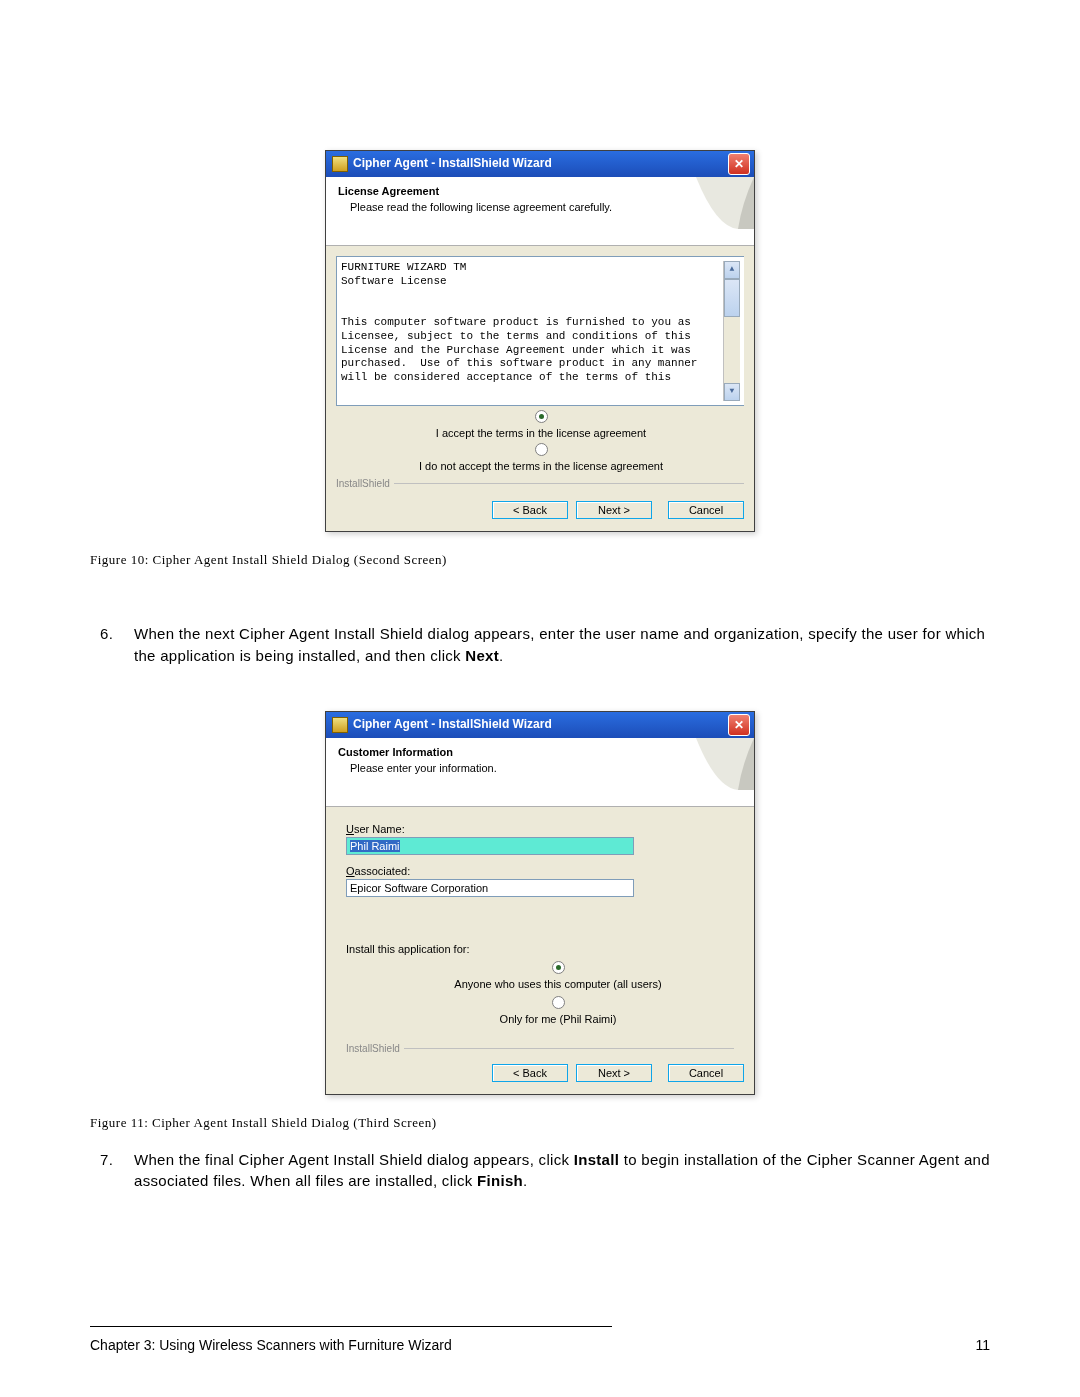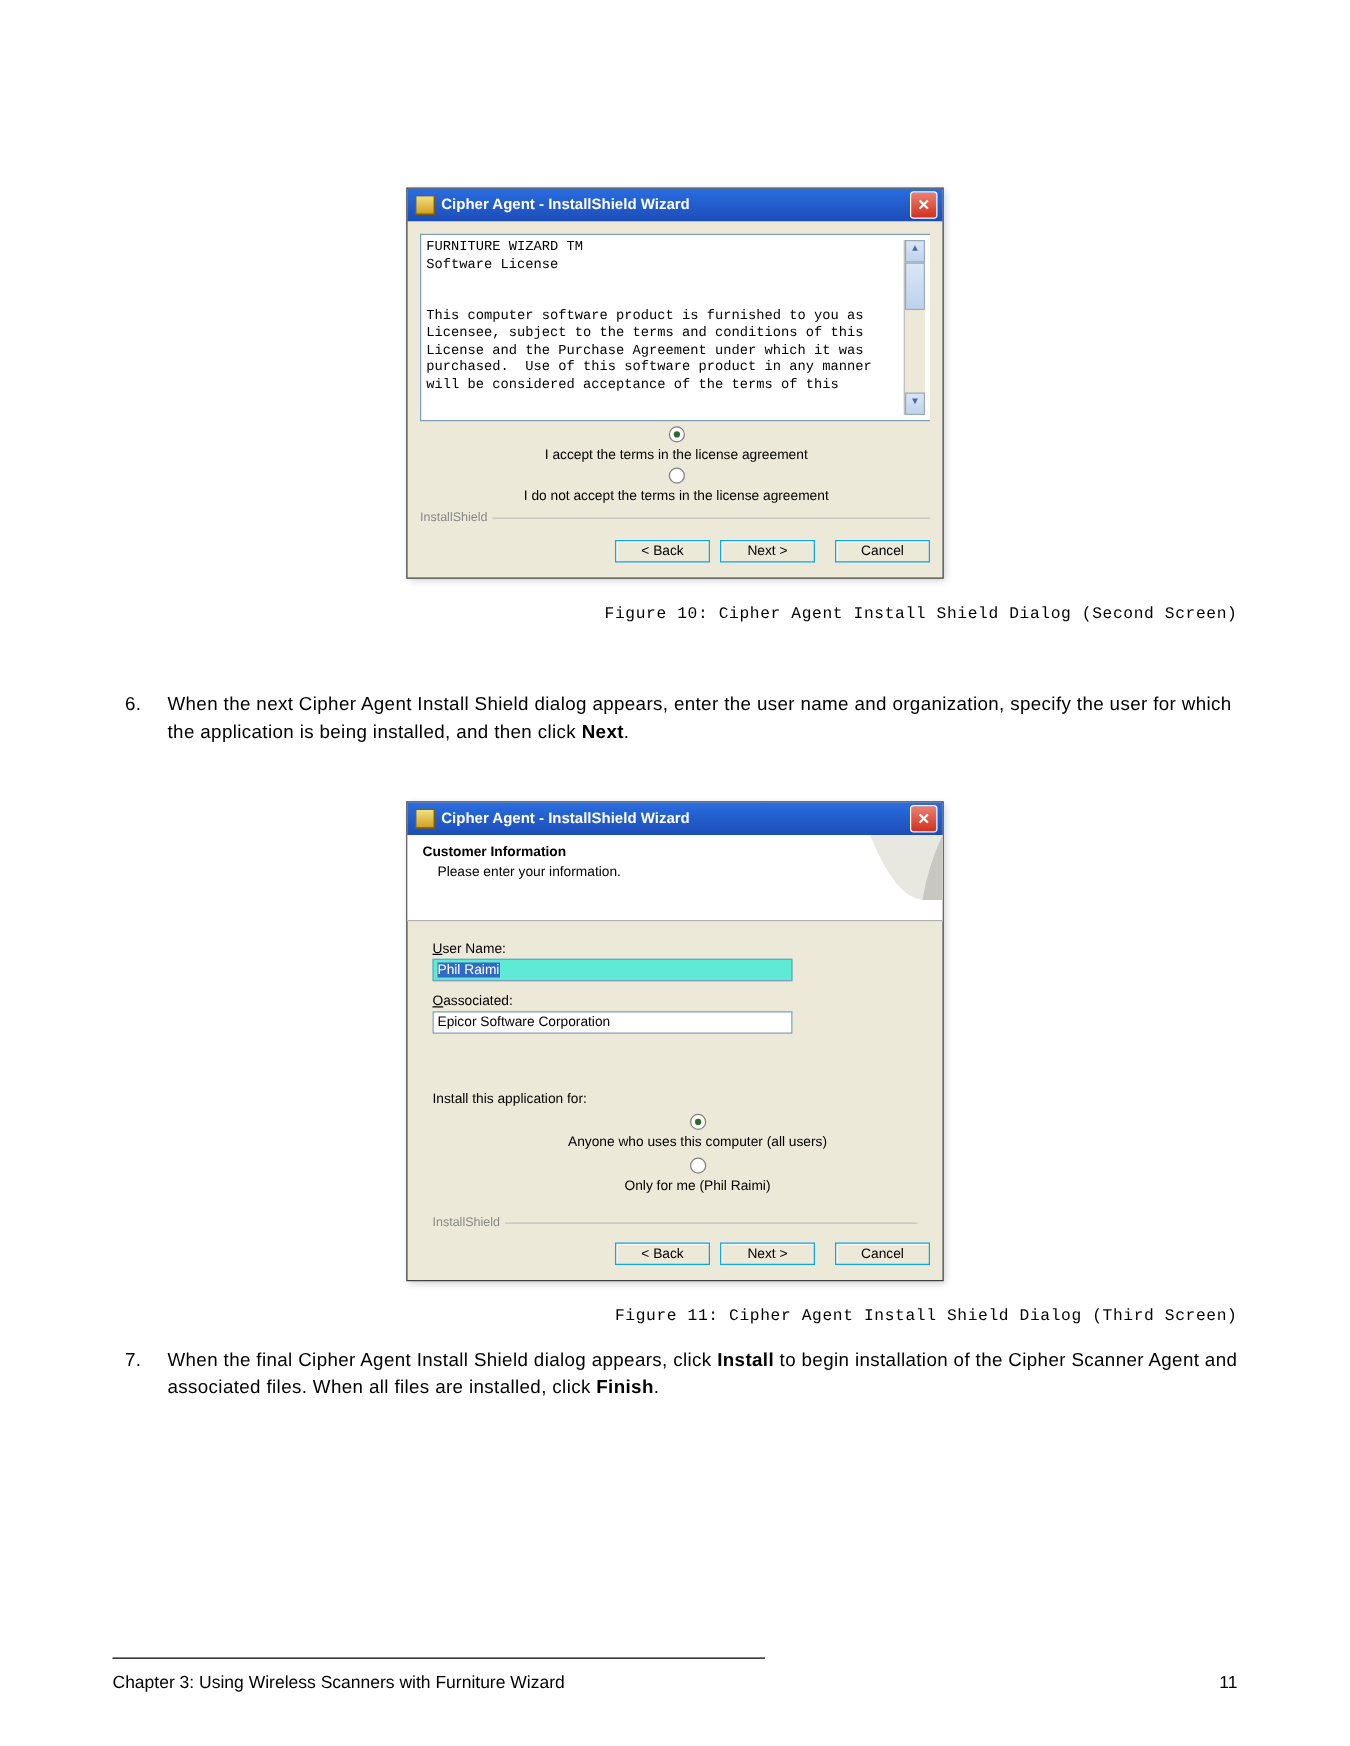--- a/index.html
+++ b/index.html
@@ -181,22 +181,22 @@
     font-family: Tahoma, sans-serif;
     font-size: 11px;
     background: #ece9d8;
     border: 1px solid #0ea5e9;
     box-shadow: inset 1px 1px 0 #fff;
     padding: 2px 0;
     width: 74px;
     text-align: center;
   }
   .caption {
-    text-align: right;
-    font-family: Liberation Mono, monospace;
+    text-align: left;
+    font-family: Liberation Serif, serif;
     font-size: 13px;
     letter-spacing: 0.5px;
     margin-top: 20px;
   }
   .instr {
     font-family: Verdana, sans-serif;
     font-size: 15px;
     letter-spacing: 0.3px;
     line-height: 1.45;
     margin: 55px 0 0 10px;
@@ -265,20 +265,30 @@
 
 <div class="page">
 
   <div class="dialog">
     <div class="titlebar">
       <div class="titlebar-left">
         <div class="titlebar-icon"></div>
         <div class="titlebar-text">Cipher Agent - InstallShield Wizard</div>
       </div>
       <div class="close-btn">✕</div>
+    </div>
+    <div class="dlg-header">
+      <div class="dlg-header-text">
+        <div class="dlg-heading">License Agreement</div>
+        <div class="dlg-subheading">Please read the following license agreement carefully.</div>
+      </div>
+      <svg class="page-curl" viewBox="0 0 58 52">
+        <path d="M0 0 L58 0 L58 52 L42 52 Q20 50 0 0 Z" fill="#e8e8e0"></path>
+        <path d="M58 0 L58 52 L42 52 Q46 26 58 0 Z" fill="#c8c8c0"></path>
+      </svg>
     </div>
     <div class="dlg-body">
       <div class="license-box">
         <div class="license-content">FURNITURE WIZARD TM
 Software License
 
 
 This computer software product is furnished to you as
 Licensee, subject to the terms and conditions of this
 License and the Purchase Agreement under which it was

